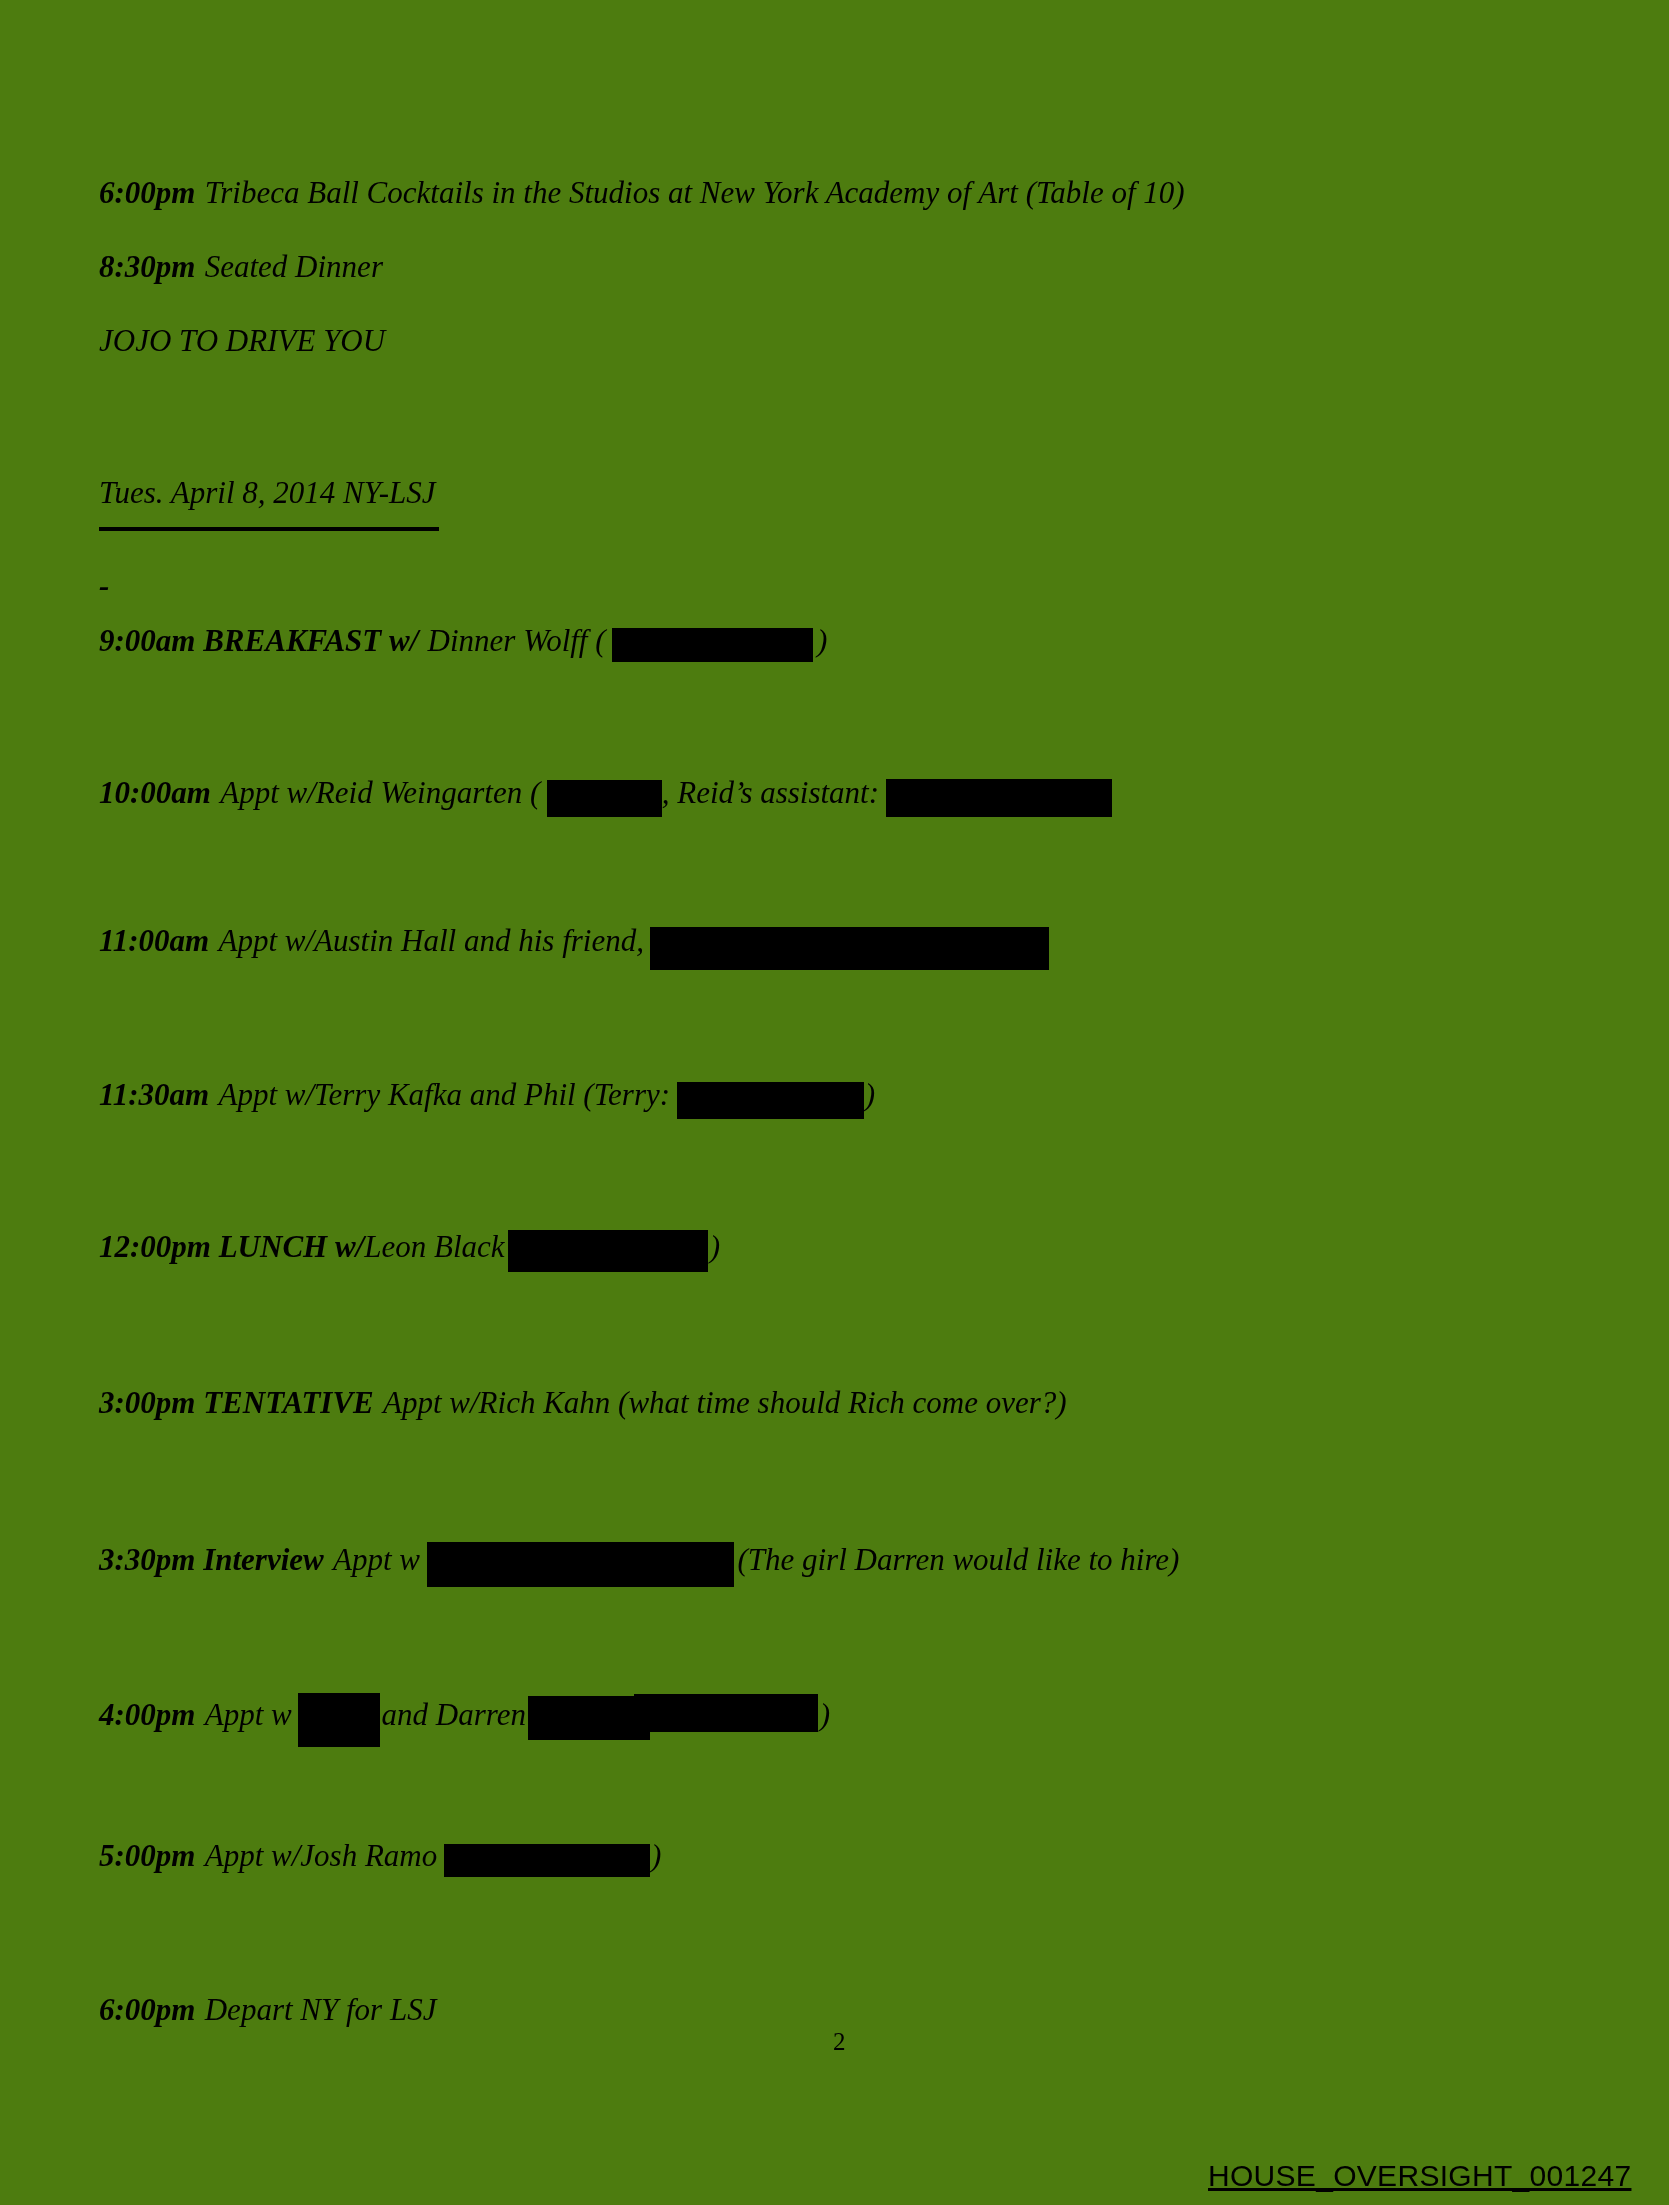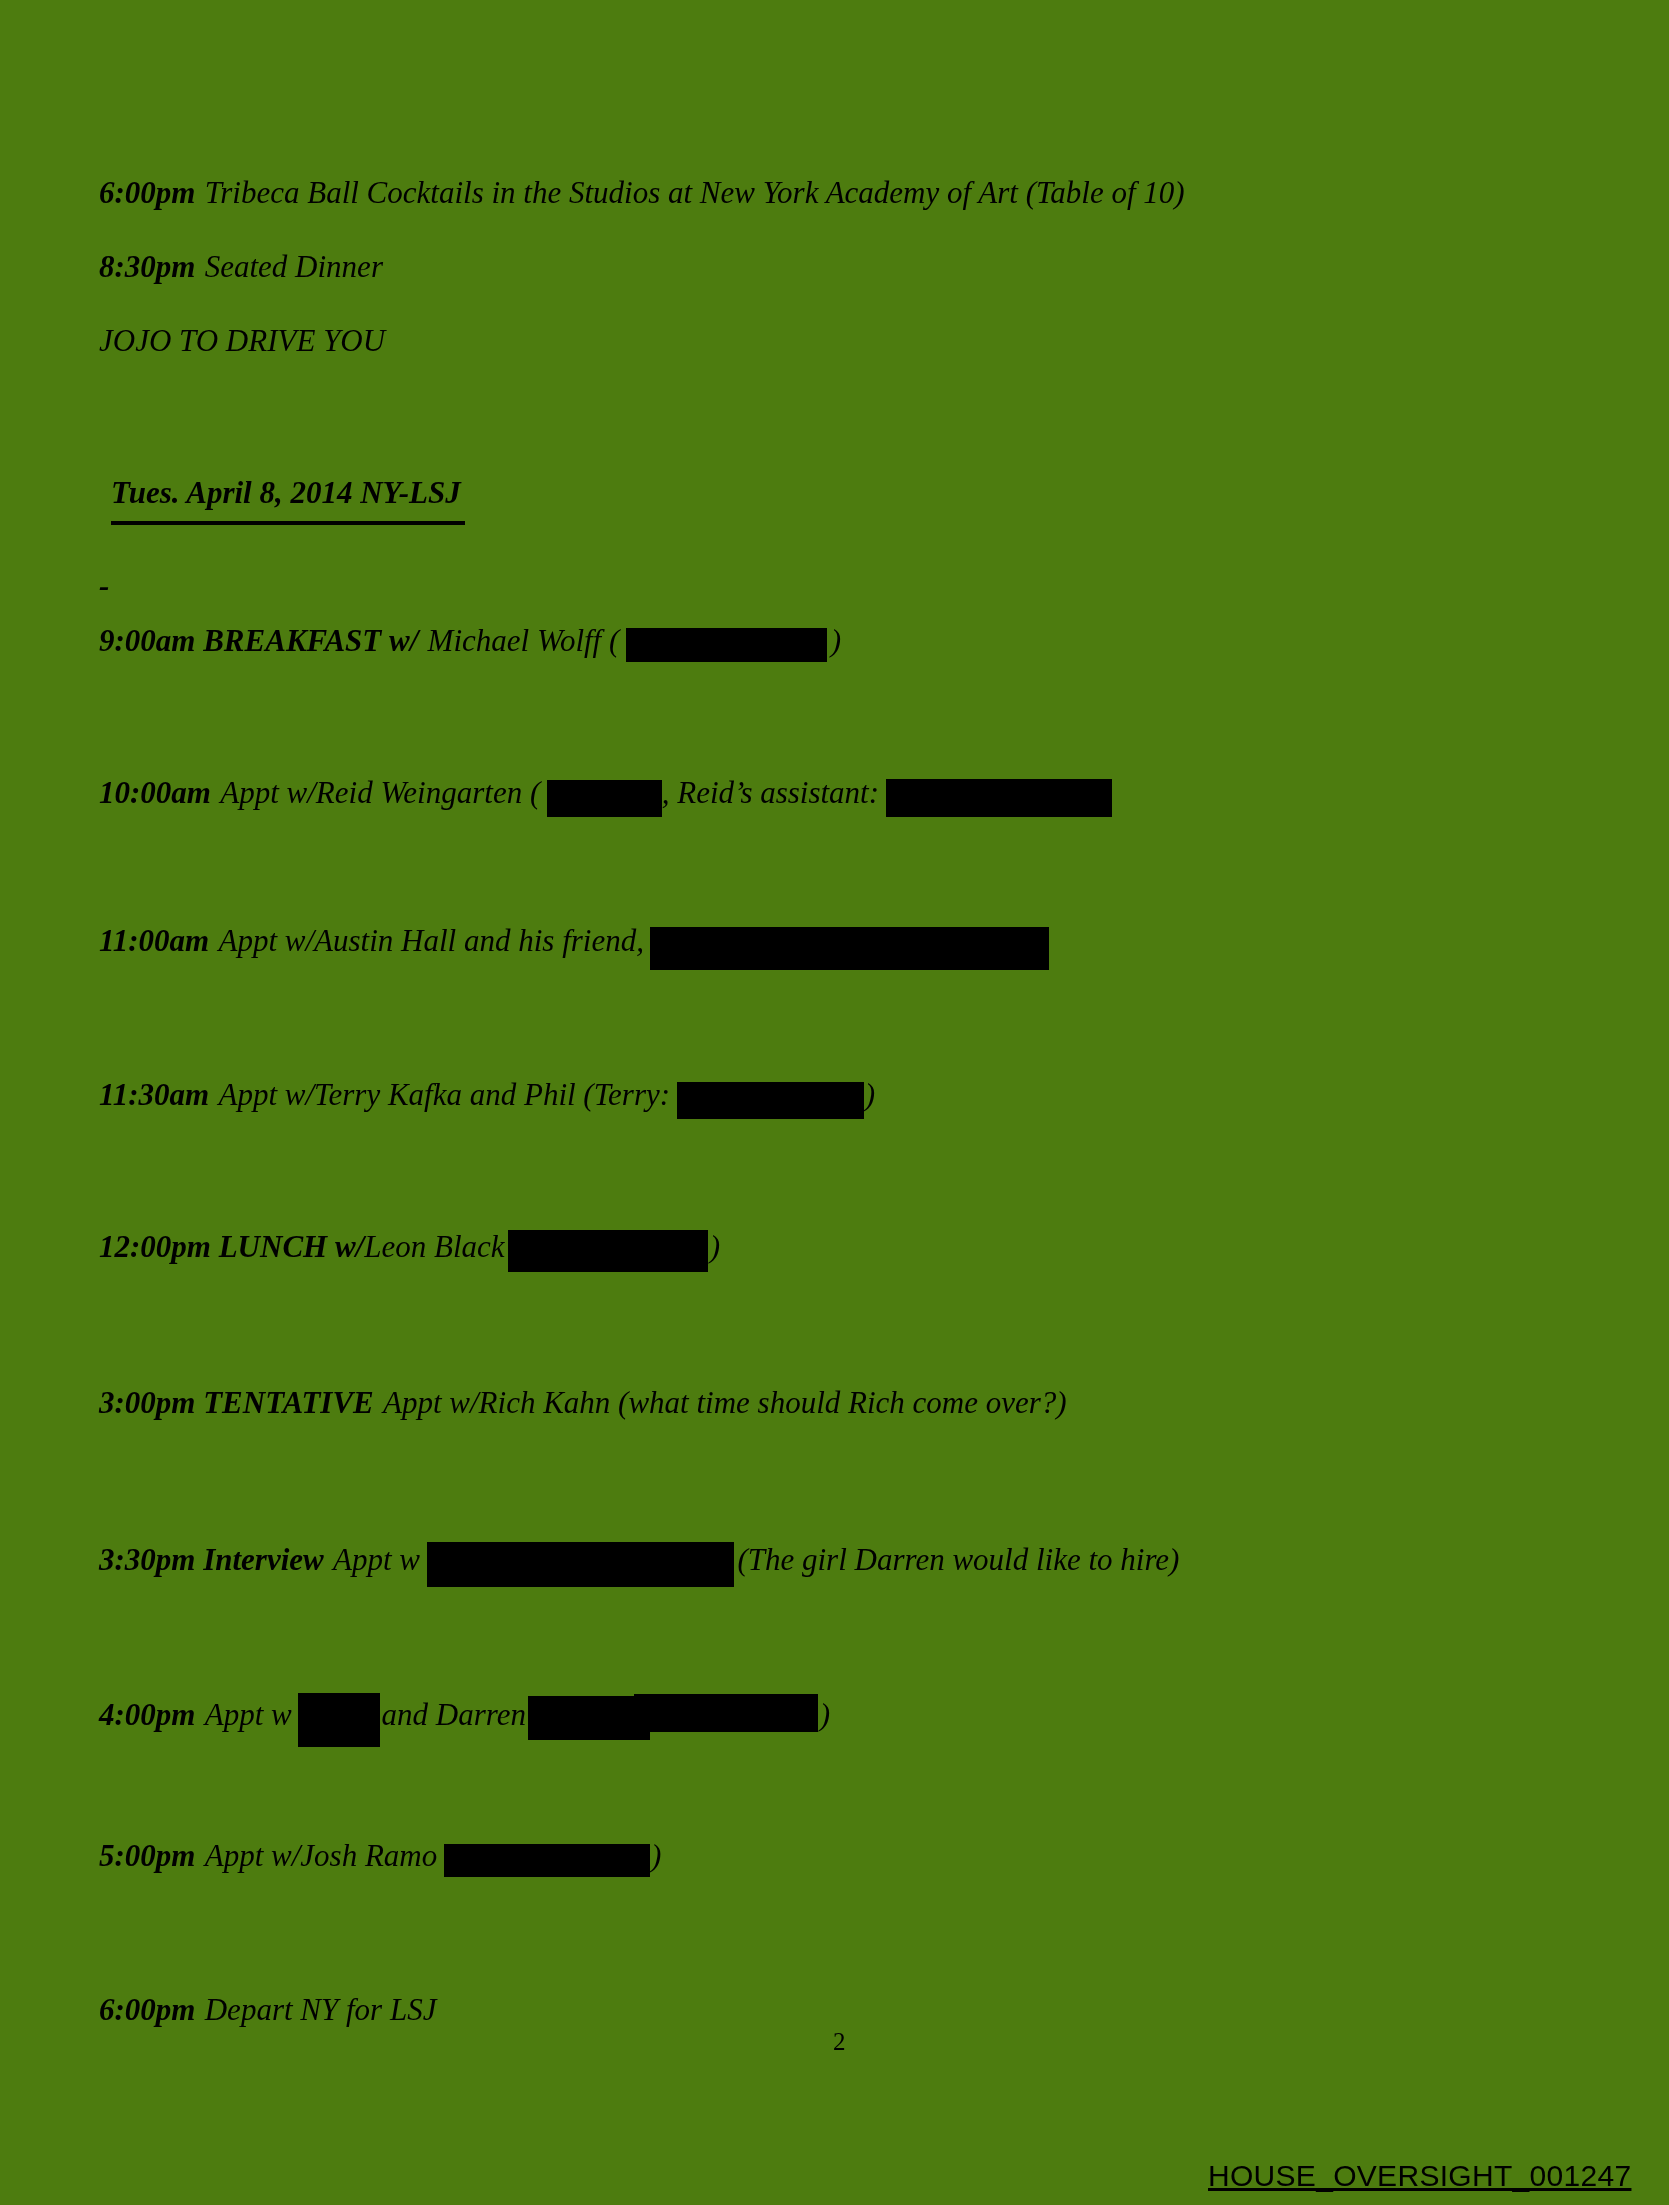--- a/index.html
+++ b/index.html
@@ -23,26 +23,25 @@
     font-style: italic;
     line-height: 1.15;
     white-space: nowrap;
     letter-spacing: 0;
   }
   .b {
     font-weight: bold;
   }
   .gap .b { margin-right: 0.30em; }
   .day-heading {
-    font-weight: bold;
+    font-weight: normal;
     display: inline-block;
     border-bottom: 4.6px solid #000;
-    padding-bottom: 10px;
+    padding-bottom: 16px;
     padding-right: 3.9px;
-    margin-left: 12px;
   }
   .dash { font-weight: bold; }
   
   .box {
     display: inline-block;
     background: #000;
     margin: 0 3.9px 0 6.5px;
   }
   .r-e1  { width: 201px; height: 34px; vertical-align: -11px; }
   .r-e2a { width: 115px; height: 37px; vertical-align: -13.7px; margin-right: 0; }
@@ -121,21 +120,21 @@
 
   <div class="line lh">
     <span class="day-heading">Tues. April 8, 2014 NY-LSJ</span>
   </div>
 
   <div class="line ld">
     <span class="dash">-</span>
   </div>
 
   <div class="line gap nogap e1">
-    <span class="b">9:00am BREAKFAST w/</span><span>Michael Wolff (</span><span class="box r-e1"></span><span>)</span>
+    <span class="b">9:00am BREAKFAST w/</span><span>Dinner Wolff (</span><span class="box r-e1"></span><span>)</span>
   </div>
 
   <div class="line gap e2">
     <span class="b">10:00am</span><span>Appt w/Reid Weingarten (</span><span class="box r-e2a"></span><span>, Reid’s assistant:</span><span class="box r-e2b"></span>
   </div>
 
   <div class="line gap e3">
     <span class="b">11:00am</span><span>Appt w/Austin Hall and his friend,</span><span class="box r-e3"></span>
   </div>
 

